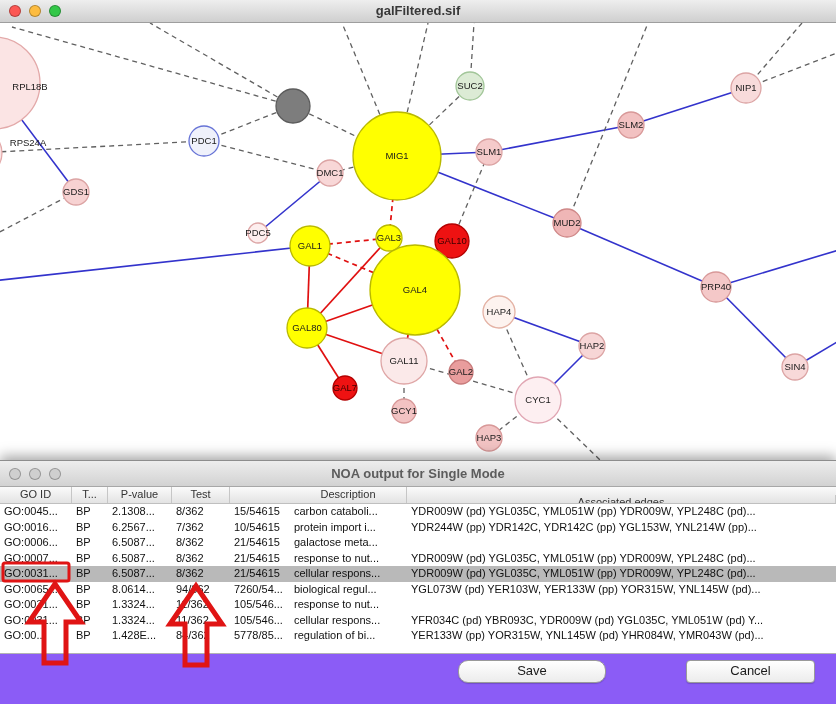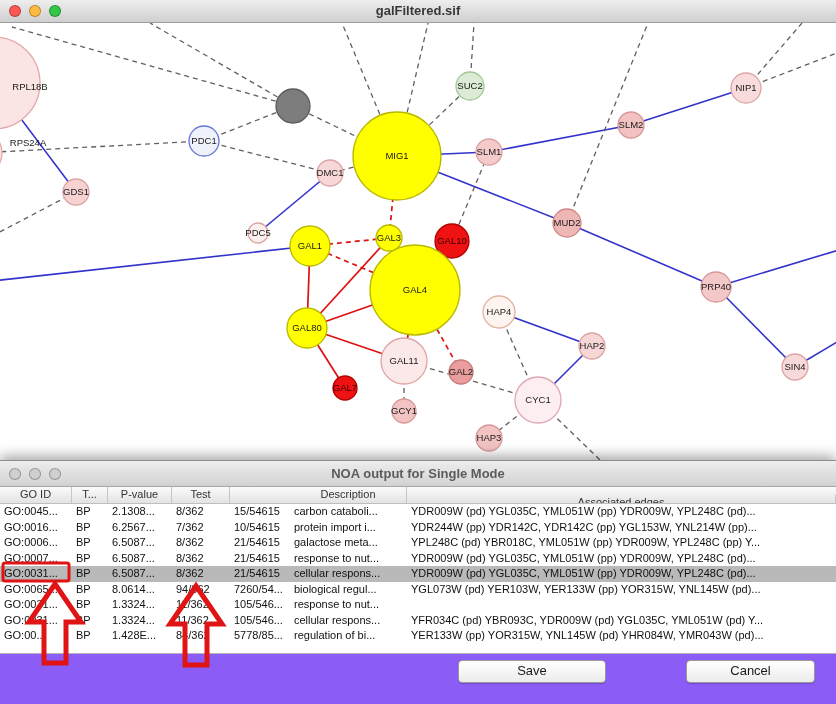--- a/index.html
+++ b/index.html
@@ -33,21 +33,21 @@
   .th{box-sizing:border-box;border-right:1px solid #c6c6c6;font-size:11px;color:#333;
       text-align:center;line-height:15px;overflow:hidden;white-space:nowrap;flex:none;}
   .tr{display:flex;height:15.5px;}
   .tr.selected{background:#b9b9b9;}
   .td{box-sizing:border-box;padding-left:4px;font-size:11px;line-height:15.5px;
       white-space:nowrap;overflow:hidden;color:#111;flex:none;}
 
   .btn{position:absolute;height:21px;border:1px solid #9a9a9a;border-radius:4px;
        background:linear-gradient(#ffffff,#ececec);font-size:13px;color:#1a1a1a;
        text-align:center;line-height:19px;box-shadow:0 1px 1px rgba(0,0,0,.18);cursor:default;}
-  #save-btn{left:458px;top:199px;width:146px;}
+  #save-btn{left:458px;top:199px;width:146px;border-radius:10px;}
   #cancel-btn{left:686px;top:199px;width:127px;}
 
   
   #annotations{position:absolute;left:0;top:0;z-index:50;pointer-events:none;}
   .annot{fill:none;stroke-linejoin:miter;}
 </style>
 </head>
 <body>
 
 <div id="screen">
@@ -261,21 +261,20 @@
             <div class="td" style="width: 117px;">protein import i...</div>
             <div class="td" style="width: 429px;">YDR244W (pp) YDR142C, YDR142C (pp) YGL153W, YNL214W (pp)...</div>
           </div>
           <div class="tr">
             <div class="td" style="width: 72px;">GO:0006...</div>
             <div class="td" style="width: 36px;">BP</div>
             <div class="td" style="width: 64px;">6.5087...</div>
             <div class="td" style="width: 58px;">8/362</div>
             <div class="td" style="width: 60px;">21/54615</div>
             <div class="td" style="width: 117px;">galactose meta...</div>
-            <div class="td" style="width: 429px;">YPL248C (pd) YBR018C, YML051W (pp) YDR009W, YPL248C (pp) Y...</div>
           </div>
           <div class="tr">
             <div class="td" style="width: 72px;">GO:0007...</div>
             <div class="td" style="width: 36px;">BP</div>
             <div class="td" style="width: 64px;">6.5087...</div>
             <div class="td" style="width: 58px;">8/362</div>
             <div class="td" style="width: 60px;">21/54615</div>
             <div class="td" style="width: 117px;">response to nut...</div>
             <div class="td" style="width: 429px;">YDR009W (pd) YGL035C, YML051W (pp) YDR009W, YPL248C (pd)...</div>
           </div>

